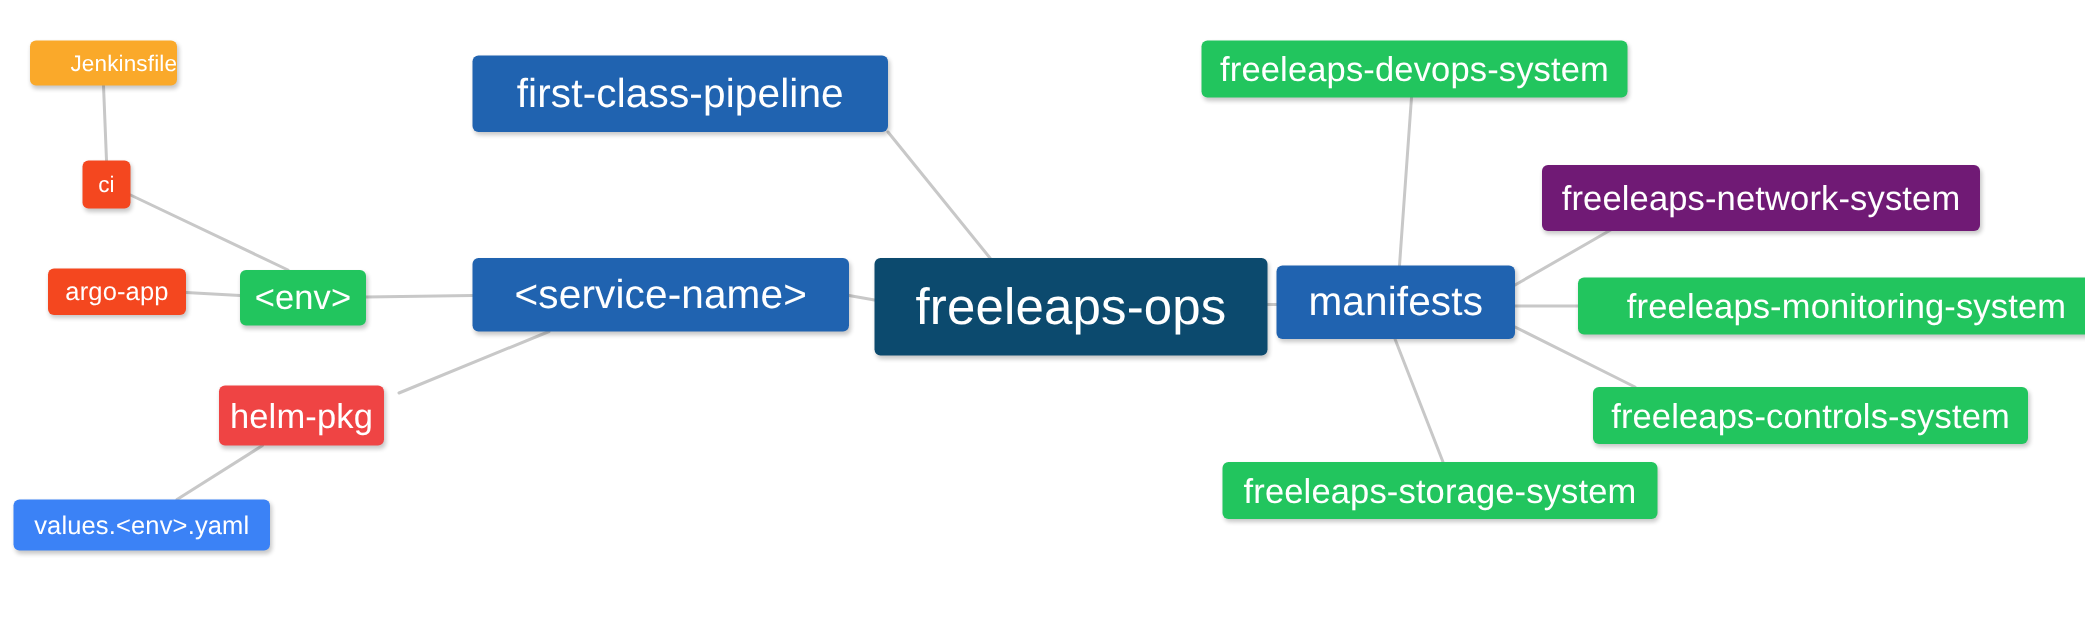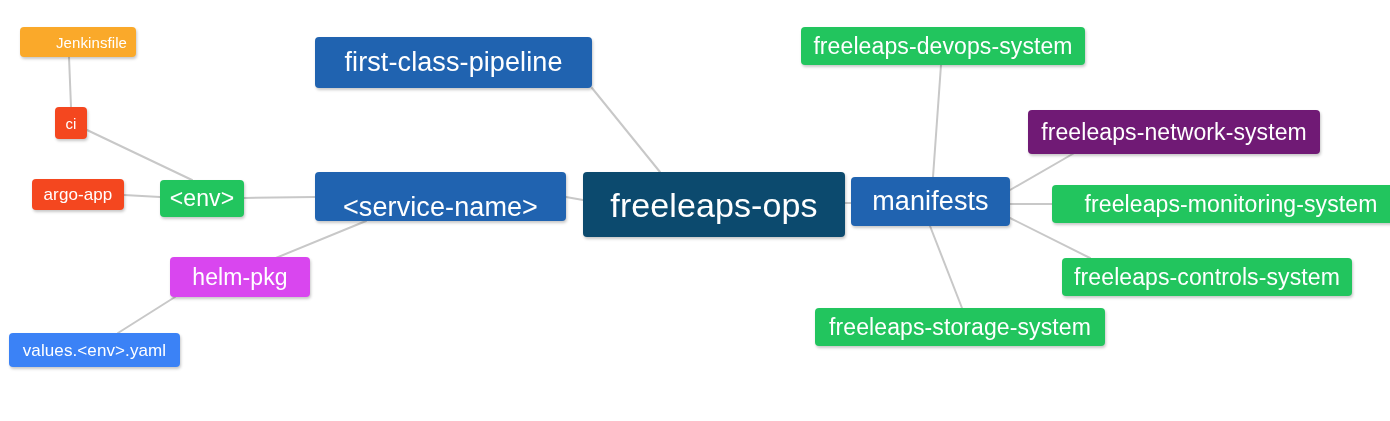--- a/index.html
+++ b/index.html
@@ -68,33 +68,33 @@
       <line x1="1010" y1="218" x2="1090" y2="258" stroke="#c8c8c8" stroke-width="2" stroke-linecap="round"></line>
       <line x1="930" y1="226" x2="962" y2="308" stroke="#c8c8c8" stroke-width="2" stroke-linecap="round"></line>
     </svg>
   <div id="nodes">
       <div class="node tier-root" style="left: 583px; top: 172px; width: 262px; height: 65px; background: #0c4a6e;">
         <span>freeleaps-ops</span>
       </div>
       <div class="node tier-branch" style="left: 315px; top: 37px; width: 277px; height: 51px; background: rgb(32, 99, 176);">
         <span>first-class-pipeline</span>
       </div>
-      <div class="node tier-branch" style="left: 315px; top: 172px; width: 251px; height: 49px; background: rgb(32, 99, 176); align-items: flex-end;">
+      <div class="node tier-branch" style="left: 315px; top: 172px; width: 251px; height: 49px; background: rgb(32, 99, 176);">
         <span>&lt;service-name&gt;</span>
       </div>
       <div class="node tier-branch" style="left: 851px; top: 177px; width: 159px; height: 49px; background: rgb(32, 99, 176);">
         <span>manifests</span>
       </div>
       <div class="node tier-leaf" style="left: 160px; top: 180px; width: 84px; height: 37px; background: rgb(34, 197, 94);">
         <span>&lt;env&gt;</span>
       </div>
-      <div class="node tier-leaf" style="left: 146px; top: 257px; width: 140px; height: 40px; background: #d946ef; margin-left: 24px;">
+      <div class="node tier-leaf" style="left: 146px; top: 257px; width: 110px; height: 40px; background: #ef4444;">
         <span>helm-pkg</span>
       </div>
-      <div class="node tier-tiny" style="left: 20px; top: 27px; width: 116px; height: 30px; background: rgb(250, 169, 42); padding-left: 27px;">
+      <div class="node tier-tiny" style="left: 20px; top: 27px; width: 98px; height: 30px; background: rgb(250, 169, 42); padding-left: 27px;">
         <span>Jenkinsfile</span>
       </div>
       <div class="node tier-tiny" style="left: 55px; top: 107px; width: 32px; height: 32px; background: rgb(244, 71, 31);">
         <span>ci</span>
       </div>
       <div class="node tier-small" style="left: 32px; top: 179px; width: 92px; height: 31px; background: rgb(244, 71, 31);">
         <span>argo-app</span>
       </div>
       <div class="node tier-small" style="left: 9px; top: 333px; width: 171px; height: 34px; background: #3b82f6;">
         <span>values.&lt;env&gt;.yaml</span>

